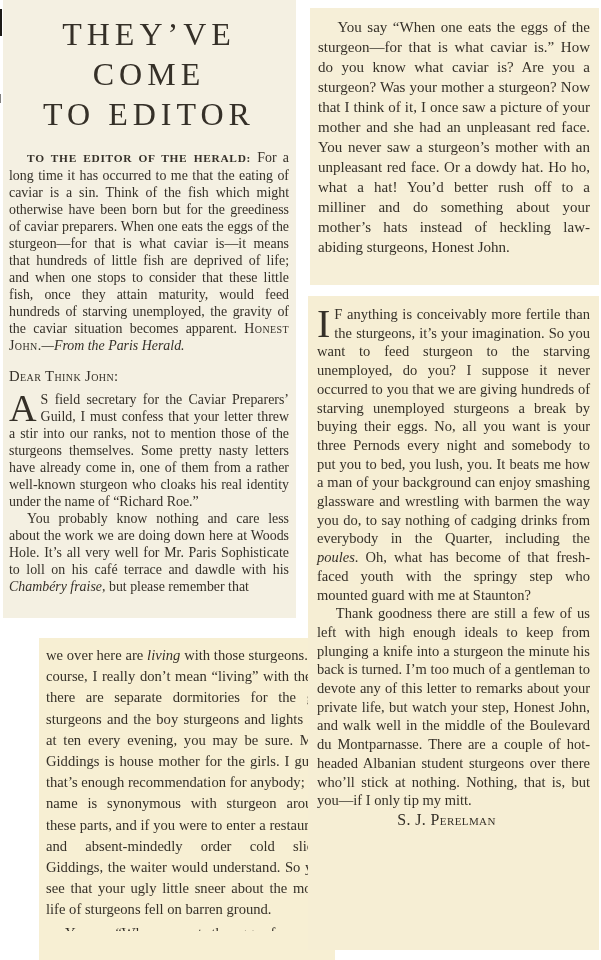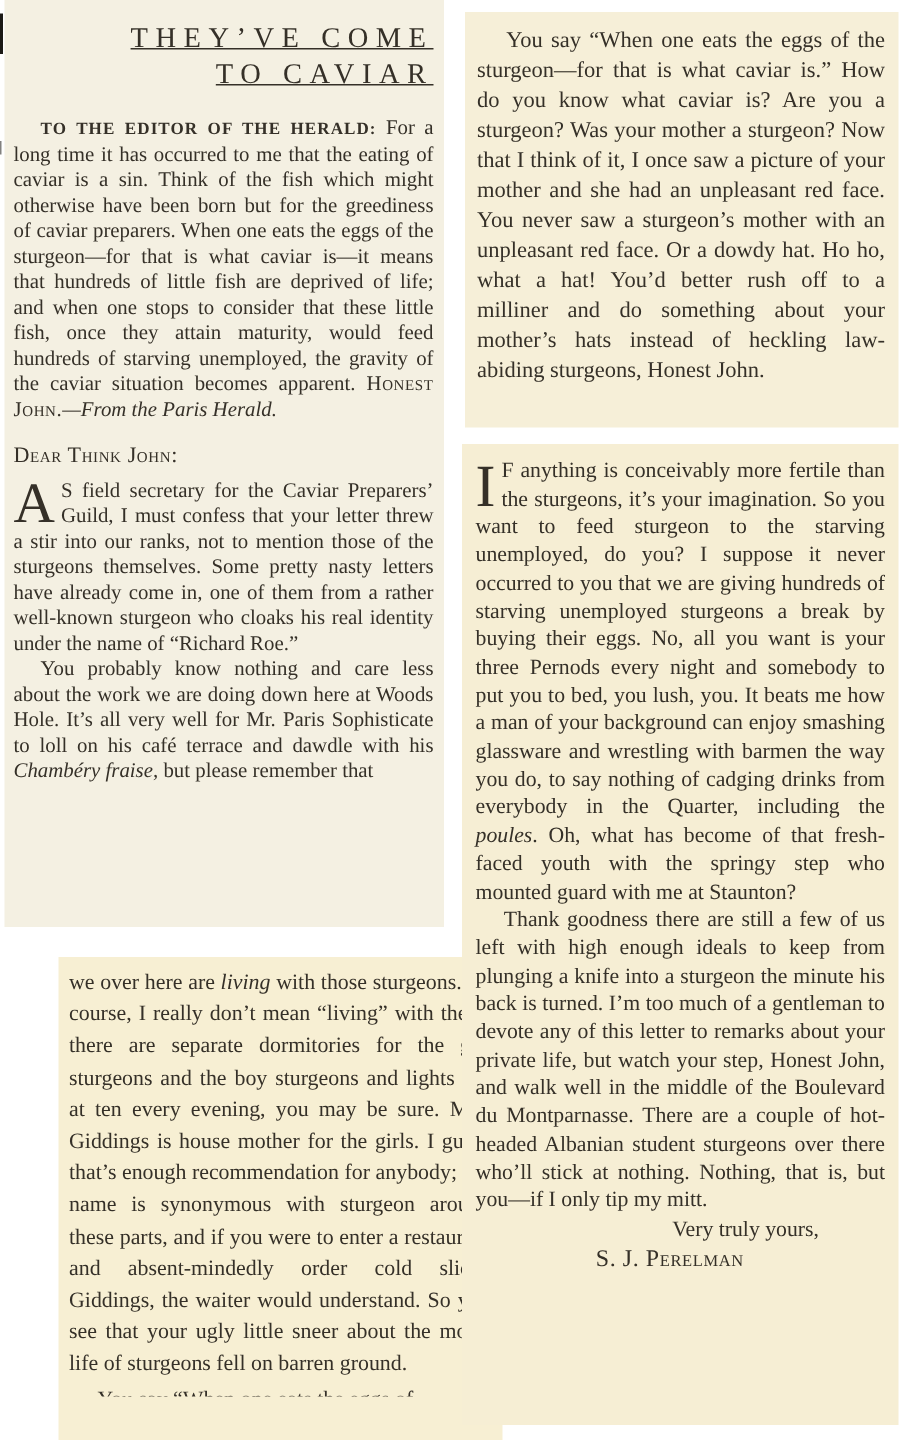--- a/index.html
+++ b/index.html
@@ -30,24 +30,23 @@
   }
   #right-bottom {
     left: 308px; top: 296px; width: 291px; height: 654px;
     background: var(--right-bottom-bg, #f6eed4);
     padding: 9px 9px 0 9px;
     font-size: 14.5px; line-height: 18.7px;
   }
   p { text-align: justify; }
   .indent { text-indent: 1.3em; }
   h1 {
-    font-weight: normal; text-align: right;
-    font-size: 19px; line-height: 1.25; letter-spacing: 5px;
+    font-weight: normal; text-align: center;
+    font-size: 32px; line-height: 1.25; letter-spacing: 5px;
     margin: 10px 0 15px 0;
-    text-decoration: underline;
   }
   .sc { font-variant: small-caps; letter-spacing: 0.4px; }
   .lead { font-size: 0.82em; letter-spacing: 0.7px; font-weight: bold; }
   .ital { font-style: italic; }
   .dropcap {
     float: left; font-size: 2.75em; line-height: 0.78;
     padding: 3px 4px 0 0;
   }
   .salutation { margin: 14px 0 6px 0; font-size: 1.06em; }
   .closing { text-align: right; padding-right: 44px; margin-top: 1px; }
@@ -57,21 +56,21 @@
   #artifact-1 { left: 0; top: 9px; width: 2px; height: 27px; }
   #artifact-2 { left: 0; top: 94px; width: 1px; height: 9px; opacity: 0.55; }
 </style>
 </head>
 <body>
 
 <div class="artifact" id="artifact-1"></div>
 <div class="artifact" id="artifact-2"></div>
 
 <div class="block" id="left-top">
-  <h1><span>THEY’VE COME</span><br><span>TO CAVIAR</span></h1>
+  <h1><span>THEY’VE COME</span><br><span>TO EDITOR</span></h1>
 
   <p class="indent"><span class="lead">TO THE EDITOR OF THE HERALD:</span><span> For a long time it has occurred to me that the eating of caviar is a sin. Think of the fish which might otherwise have been born but for the greediness of caviar preparers. When one eats the eggs of the sturgeon—for that is what caviar is—it means that hundreds of little fish are deprived of life; and when one stops to consider that these little fish, once they attain maturity, would feed hundreds of starving unemployed, the gravity of the caviar situation becomes apparent. </span><span class="sc">Honest John.</span><span class="ital">—From the Paris Herald.</span></p>
 
   <p class="sc salutation">Dear Think John:</p>
 
   <p><span class="dropcap">A</span><span>S field secretary for the Caviar Preparers’ Guild, I must confess that your letter threw a stir into our ranks, not to mention those of the sturgeons themselves. Some pretty nasty letters have already come in, one of them from a rather well-known sturgeon who cloaks his real identity under the name of “Richard Roe.”</span></p>
 
   <p class="indent"><span>You probably know nothing and care less about the work we are doing down here at Woods Hole. It’s all very well for Mr. Paris Sophisticate to loll on his café terrace and dawdle with his </span><span class="ital">Chambéry fraise</span><span>, but please remember that</span></p>
 </div>
 
@@ -82,15 +81,14 @@
 
 <div class="block" id="right-top">
   <p class="indent">You say “When one eats the eggs of the sturgeon—for that is what caviar is.” How do you know what caviar is? Are you a sturgeon? Was your mother a sturgeon? Now that I think of it, I once saw a picture of your mother and she had an unpleasant red face. You never saw a sturgeon’s mother with an unpleasant red face. Or a dowdy hat. Ho ho, what a hat! You’d better rush off to a milliner and do something about your mother’s hats instead of heckling law-abiding sturgeons, Honest John.</p>
 </div>
 
 <div class="block" id="right-bottom">
   <p><span class="dropcap">I</span><span>F anything is conceivably more fertile than the sturgeons, it’s your imagination. So you want to feed sturgeon to the starving unemployed, do you? I suppose it never occurred to you that we are giving hundreds of starving unemployed sturgeons a break by buying their eggs. No, all you want is your three Pernods every night and somebody to put you to bed, you lush, you. It beats me how a man of your background can enjoy smashing glassware and wrestling with barmen the way you do, to say nothing of cadging drinks from everybody in the Quarter, including the </span><span class="ital">poules</span><span>. Oh, what has become of that fresh-faced youth with the springy step who mounted guard with me at Staunton?</span></p>
 
   <p class="indent">Thank goodness there are still a few of us left with high enough ideals to keep from plunging a knife into a sturgeon the minute his back is turned. I’m too much of a gentleman to devote any of this letter to remarks about your private life, but watch your step, Honest John, and walk well in the middle of the Boulevard du Montparnasse. There are a couple of hot-headed Albanian student sturgeons over there who’ll stick at nothing. Nothing, that is, but you—if I only tip my mitt.</p>
 
-  <p class="closing">Very truly yours,</p>
   <p class="signature sc">S. J. Perelman</p>
 </div>
 
 </body></html>

